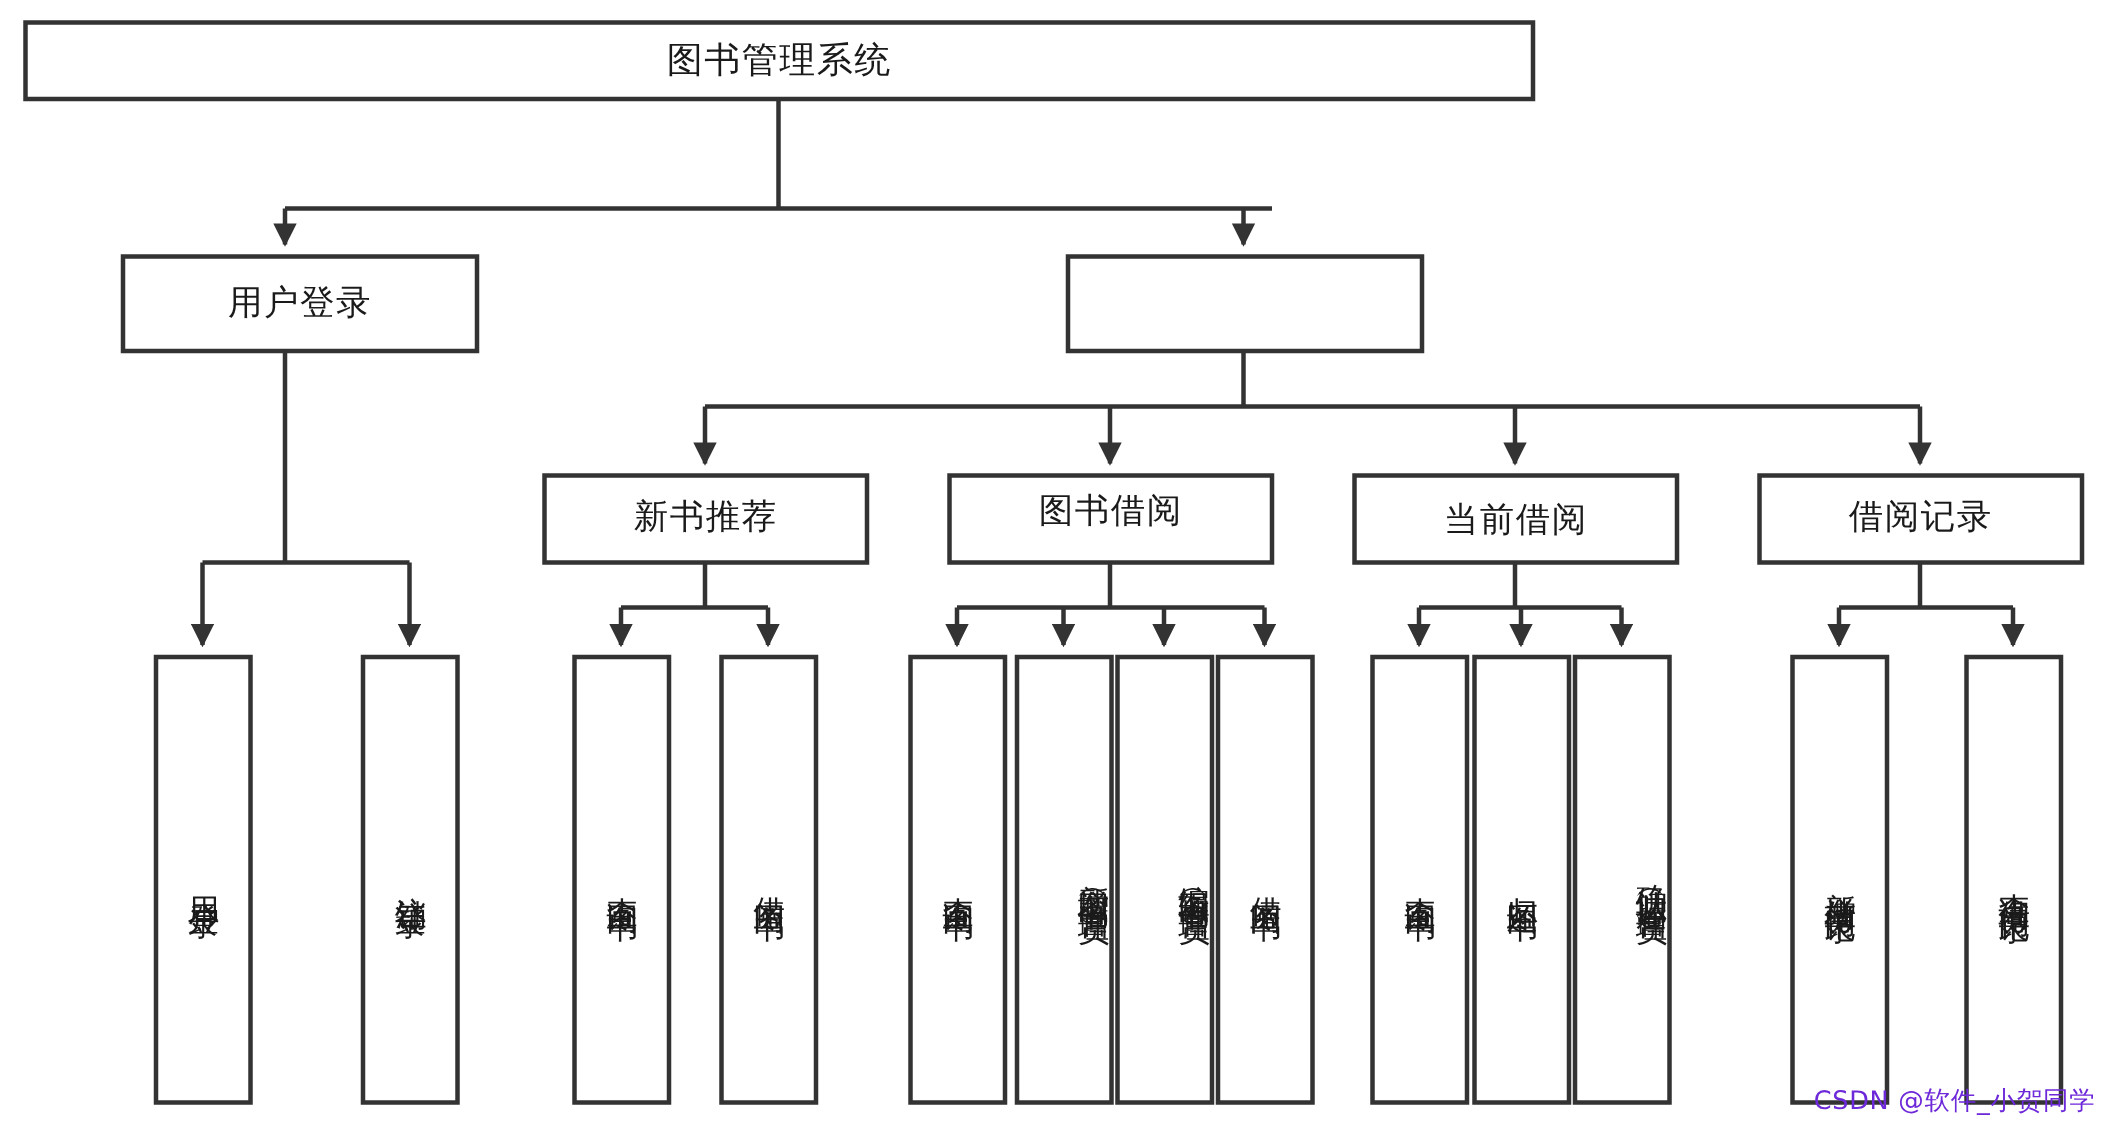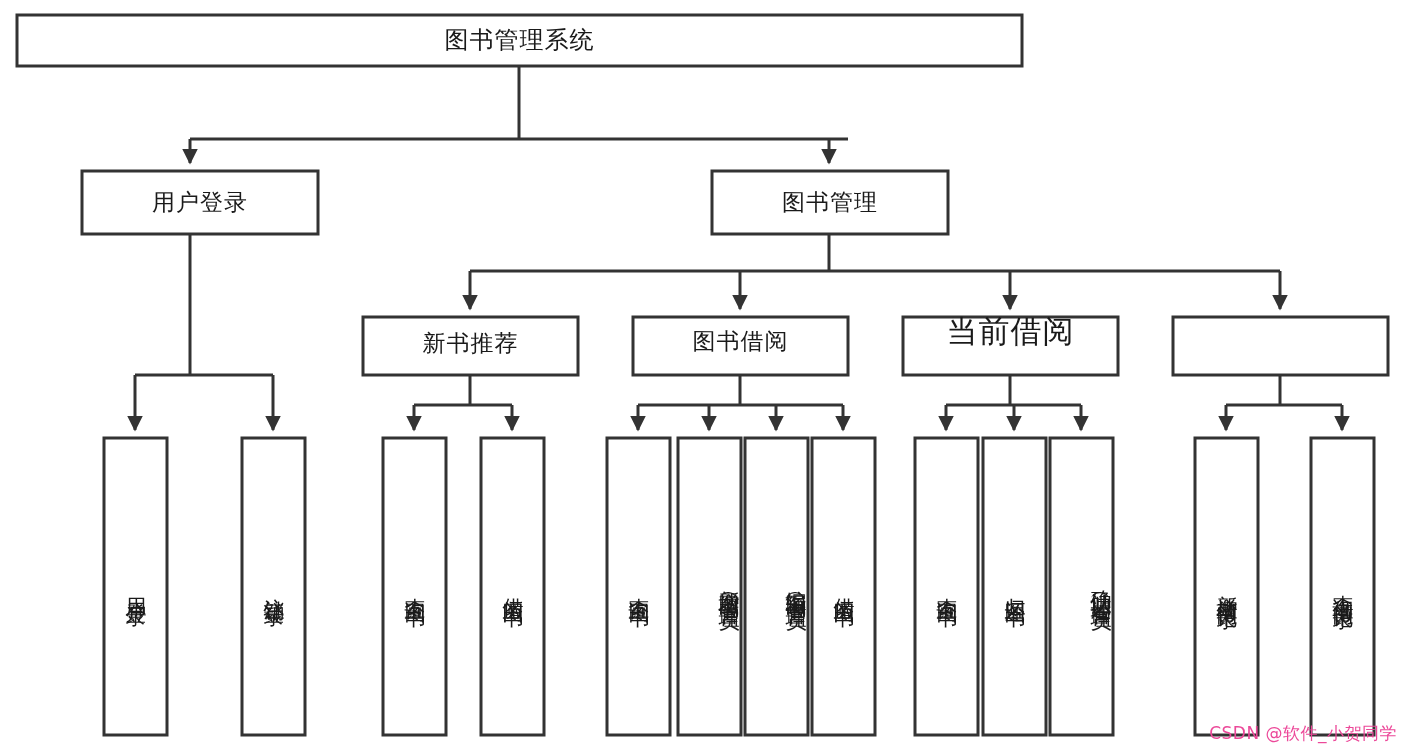--- a/index.html
+++ b/index.html
@@ -55,21 +55,21 @@
     writing-mode: vertical-rl;
     text-orientation: upright;
     letter-spacing: 3px;
     font-size: 21px;
   }
   .watermark {
     position: absolute;
     right: 8px;
     bottom: 2px;
     font-size: 17px;
-    color: #ec4899;
+    color: #6d28d9;
     letter-spacing: 0.5px;
     white-space: nowrap;
   }
 </style>
 </head>
 <body>
 
 <div id="diagram-root">
 
   <svg class="layer" viewBox="0 0 1405 747">
@@ -158,25 +158,25 @@
     <rect class="node-box" x="983" y="438" width="63" height="297"></rect>
     <rect class="node-box" x="1050" y="438" width="63" height="297"></rect>
 
     <rect class="node-box" x="1195" y="438" width="63" height="297"></rect>
     <rect class="node-box" x="1311" y="438" width="63" height="297"></rect>
   </svg>
 
   <div class="node-label" style="left:17px; top:15px; width:1005px; height:51px; font-size:24px;">图书管理系统</div>
 
   <div class="node-label" style="left:82px; top:171px; width:236px; height:63px; font-size:23px;">用户登录</div>
-  <div class="node-label" style="left:712px; top:171px; width:236px; height:63px; font-size:23px;">图书管理</div>
 
-  <div class="node-label" style="left:363px; top:317px; width:215px; height:58px; font-size:23px;font-family:Liberation Mono, monospace;">新书推荐</div>
+  <div class="node-label" style="left:363px; top:317px; width:215px; height:58px; font-size:23px;">新书推荐</div>
   <div class="node-label" style="left:633px; top:317px; width:215px; height:50px; font-size:23px;">图书借阅</div>
-  <div class="node-label" style="left:903px; top:302px; width:215px; height:58px; font-size:31px;">当前借阅</div>
+  <div class="node-label" style="left:903px; top:319px; width:215px; height:58px; font-size:23px;">当前借阅</div>
+  <div class="node-label" style="left:1173px; top:317px; width:215px; height:58px; font-size:23px;">借阅记录</div>
 
   <div class="node-label vertical" style="left:104px; top:438px; width:63px; height:297px;">用户登录</div>
   <div class="node-label vertical" style="left:242px; top:438px; width:63px; height:297px;">注销登录</div>
 
   <div class="node-label vertical" style="left:383px; top:438px; width:63px; height:297px;">查询图书</div>
   <div class="node-label vertical" style="left:481px; top:438px; width:63px; height:297px;">借阅图书</div>
 
   <div class="node-label vertical" style="left:607px; top:438px; width:63px; height:297px;">查询图书</div>
   <div class="node-label vertical" style="left:678px; top:438px; width:63px; height:297px; align-items:flex-start;">新增图书（管理员）</div>
   <div class="node-label vertical" style="left:745px; top:438px; width:63px; height:297px; align-items:flex-start;">编辑图书（管理员）</div>

